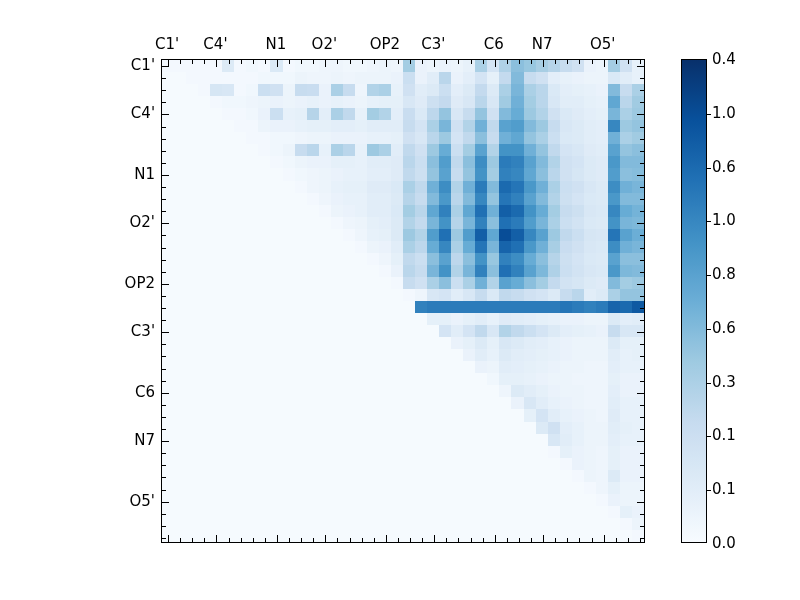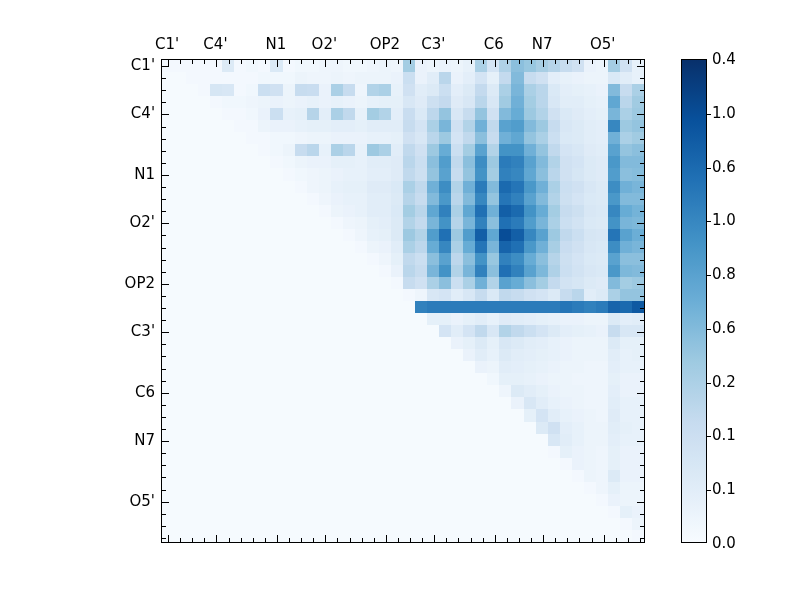--- a/index.html
+++ b/index.html
@@ -1848,20 +1848,20 @@
     <div class="ylab" style="top: 173.95px; right: 645px;">N1</div>
     <div class="ylab" style="top: 222.35px; right: 645px;">O2'</div>
     <div class="ylab" style="top: 282.85px; right: 645px;">OP2</div>
     <div class="ylab" style="top: 331.25px; right: 645px;">C3'</div>
     <div class="ylab" style="top: 391.75px; right: 645px;">C6</div>
     <div class="ylab" style="top: 440.15px; right: 645px;">N7</div>
     <div class="ylab" style="top: 500.65px; right: 645px;">O5'</div>
     <div class="cblab" style="top: 543px;">0.0</div>
     <div class="cblab" style="top: 489.222px;">0.1</div>
     <div class="cblab" style="top: 435.444px;">0.1</div>
-    <div class="cblab" style="top: 381.667px;">0.2</div>
+    <div class="cblab" style="top: 381.667px;">0.3</div>
     <div class="cblab" style="top: 327.889px;">0.6</div>
     <div class="cblab" style="top: 274.111px;">0.8</div>
     <div class="cblab" style="top: 220.333px;">1.0</div>
     <div class="cblab" style="top: 166.556px;">0.6</div>
     <div class="cblab" style="top: 112.778px;">1.0</div>
     <div class="cblab" style="top: 59px;">0.4</div>
   </div>
 
 </body></html>

